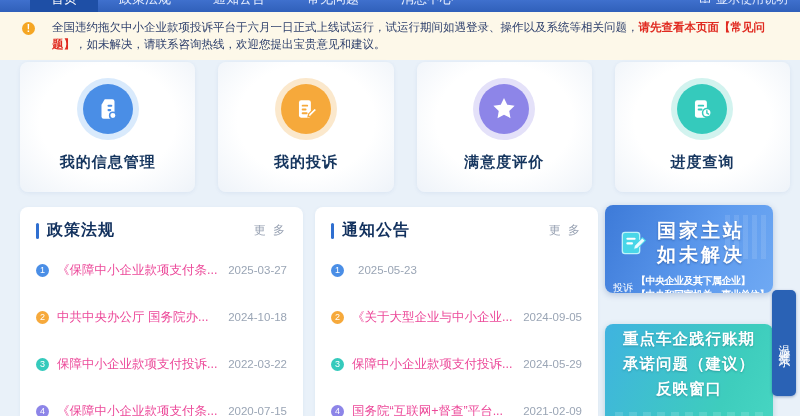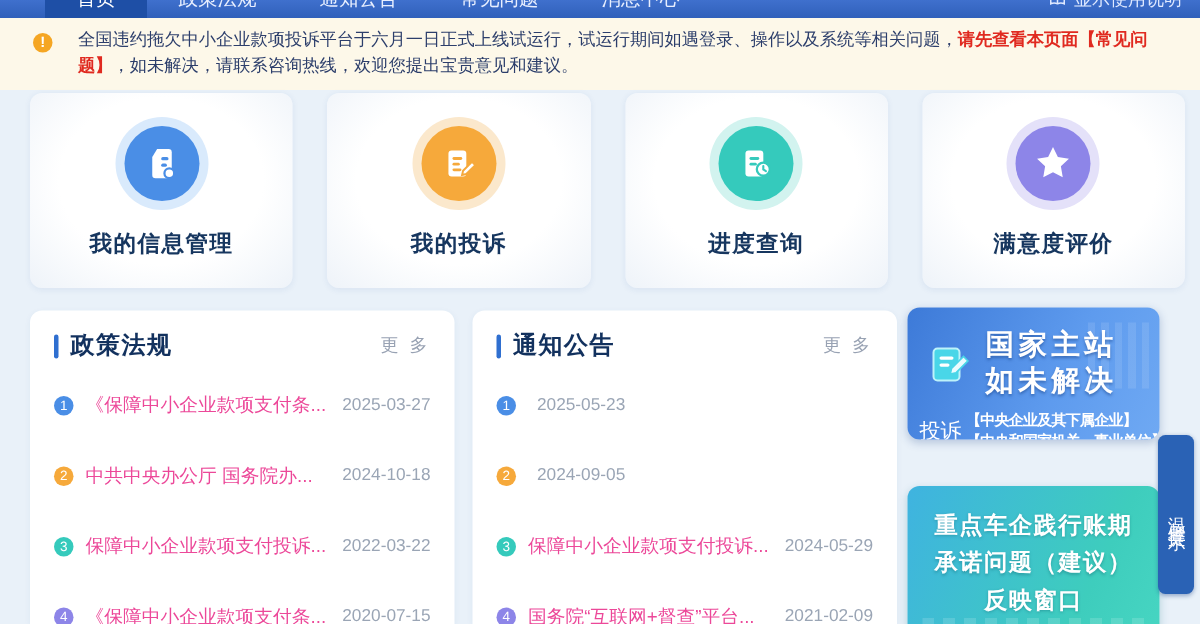--- a/index.html
+++ b/index.html
@@ -55,28 +55,28 @@
   
   .banner1 { position:absolute; left:605px; top:205px; width:168px; height:88px; border-radius:8px;
              background:linear-gradient(115deg,#3d7ad8,#5e9bee 60%,#6fa9f3); overflow:hidden; cursor:pointer;
              box-shadow:0 2px 6px rgba(30,70,140,.25); }
   .banner1::after { content:""; position:absolute; right:6px; top:10px; bottom:34px; width:42px;
              background:repeating-linear-gradient(90deg, rgba(255,255,255,.35) 0 5px, transparent 5px 9px); opacity:.30; }
   .b1-row { display:flex; align-items:center; gap:8px; padding:14px 8px 0 12px; position:relative; z-index:1; }
   .b1-title { font-size:19px; line-height:24px; font-weight:bold; color:#fff; letter-spacing:3px;
               text-shadow:0 1px 2px rgba(20,60,130,.5); white-space:nowrap; }
   .b1-scope { display:flex; align-items:center; gap:3px; padding:7px 4px 0 8px; position:relative; z-index:1; }
-  .b1-tag { font-size:14px; color:#fff; flex:none; }
+  .b1-tag { font-size:10px; color:#fff; flex:none; }
   .b1-lines { font-size:10px; font-weight:bold; color:#fff; line-height:14px; letter-spacing:-0.5px; white-space:nowrap; }
   .banner2 { position:absolute; left:605px; top:324px; width:168px; height:110px; border-radius:8px;
              background:linear-gradient(115deg,#3fb3e0,#3ecdbd 70%,#47d6c2); overflow:hidden; cursor:pointer;
              box-shadow:0 2px 6px rgba(30,120,140,.25); }
   .banner2::after { content:""; position:absolute; left:10px; right:10px; bottom:0; height:22px;
              background:repeating-linear-gradient(90deg, rgba(255,255,255,.4) 0 8px, transparent 8px 14px); opacity:.35; }
-  .b2-text { padding-top:14px; text-align:center; font-size:15.5px; font-weight:bold; color:#fff;
+  .b2-text { padding-top:2px; text-align:center; font-size:15.5px; font-weight:bold; color:#fff;
              line-height:25px; letter-spacing:1px; text-shadow:0 1px 2px rgba(20,110,120,.45); }
 
   
   .side-tab { position:absolute; left:772px; top:290px; width:24px; height:106px; background:#2a62b5;
               border-radius:5px; color:#fff; writing-mode:vertical-rl; display:flex; align-items:center;
               justify-content:center; font-size:12px; letter-spacing:4px; cursor:pointer;
               box-shadow:0 1px 3px rgba(20,60,130,.4); }
 </style>
 </head>
 <body>
@@ -127,43 +127,43 @@
               <rect x="8" y="8" width="6" height="1.8" rx="0.9" fill="#f6a93b"></rect>
               <rect x="8" y="11.5" width="4.5" height="1.8" rx="0.9" fill="#f6a93b"></rect>
               <rect x="8" y="15" width="5.5" height="1.8" rx="0.9" fill="#f6a93b"></rect>
               <path d="M14.5 16.5l5.5-5.5 2 2-5.5 5.5-2.6.6z" fill="#fff" stroke="#f6a93b" stroke-width="1.2"></path>
             </svg>
       </div>
         </div>
       <div class="card-label">我的投诉</div>
     </div>
     <div class="card">
+      <div class="halo c-purple">
+          <div class="circ c-purple">
+        <svg width="30" height="30" viewBox="0 0 24 24">
+              <path d="M12 3.2l2.6 5.3 5.9.9-4.3 4.1 1 5.8L12 16.6l-5.2 2.7 1-5.8-4.3-4.1 5.9-.9z" fill="#fff"></path>
+            </svg>
+      </div>
+        </div>
+      <div class="card-label">满意度评价</div>
+    </div>
+    <div class="card">
       <div class="halo c-teal">
           <div class="circ c-teal">
         <svg width="26" height="26" viewBox="0 0 24 24">
               <rect x="5.5" y="4" width="11" height="16" rx="2" fill="#fff"></rect>
               <rect x="8" y="8" width="6" height="1.8" rx="0.9" fill="#35cabc"></rect>
               <rect x="8" y="11.5" width="4.5" height="1.8" rx="0.9" fill="#35cabc"></rect>
               <circle cx="16.5" cy="15.5" r="4" fill="#fff" stroke="#35cabc" stroke-width="1.4"></circle>
               <path d="M16.5 13.5v2.2l1.6 1" stroke="#35cabc" stroke-width="1.3" fill="none" stroke-linecap="round"></path>
             </svg>
       </div>
         </div>
       <div class="card-label">进度查询</div>
     </div>
-    <div class="card">
-      <div class="halo c-purple">
-          <div class="circ c-purple">
-        <svg width="30" height="30" viewBox="0 0 24 24">
-              <path d="M12 3.2l2.6 5.3 5.9.9-4.3 4.1 1 5.8L12 16.6l-5.2 2.7 1-5.8-4.3-4.1 5.9-.9z" fill="#fff"></path>
-            </svg>
-      </div>
-        </div>
-      <div class="card-label">满意度评价</div>
-    </div>
   </div>
 
   <div class="panel left">
     <div class="panel-head">
       <span class="panel-bar"></span>
       <span class="panel-title">政策法规</span>
       <span class="panel-more">更 多</span>
     </div>
     <div class="p-item">
       <span class="badge b1">1</span>
@@ -192,20 +192,21 @@
       <span class="panel-bar"></span>
       <span class="panel-title">通知公告</span>
       <span class="panel-more">更 多</span>
     </div>
     <div class="p-item">
       <span class="badge b1">1</span>
       <span class="p-date">2025-05-23</span>
     </div>
     <div class="p-item">
       <span class="badge b2">2</span>
+      <span class="p-text">《关于大型企业与中小企业...</span>
       <span class="p-date">2024-09-05</span>
     </div>
     <div class="p-item">
       <span class="badge b3">3</span>
       <span class="p-text">保障中小企业款项支付投诉...</span>
       <span class="p-date">2024-05-29</span>
     </div>
     <div class="p-item">
       <span class="badge b4">4</span>
       <span class="p-text">国务院“互联网+督查”平台...</span>

